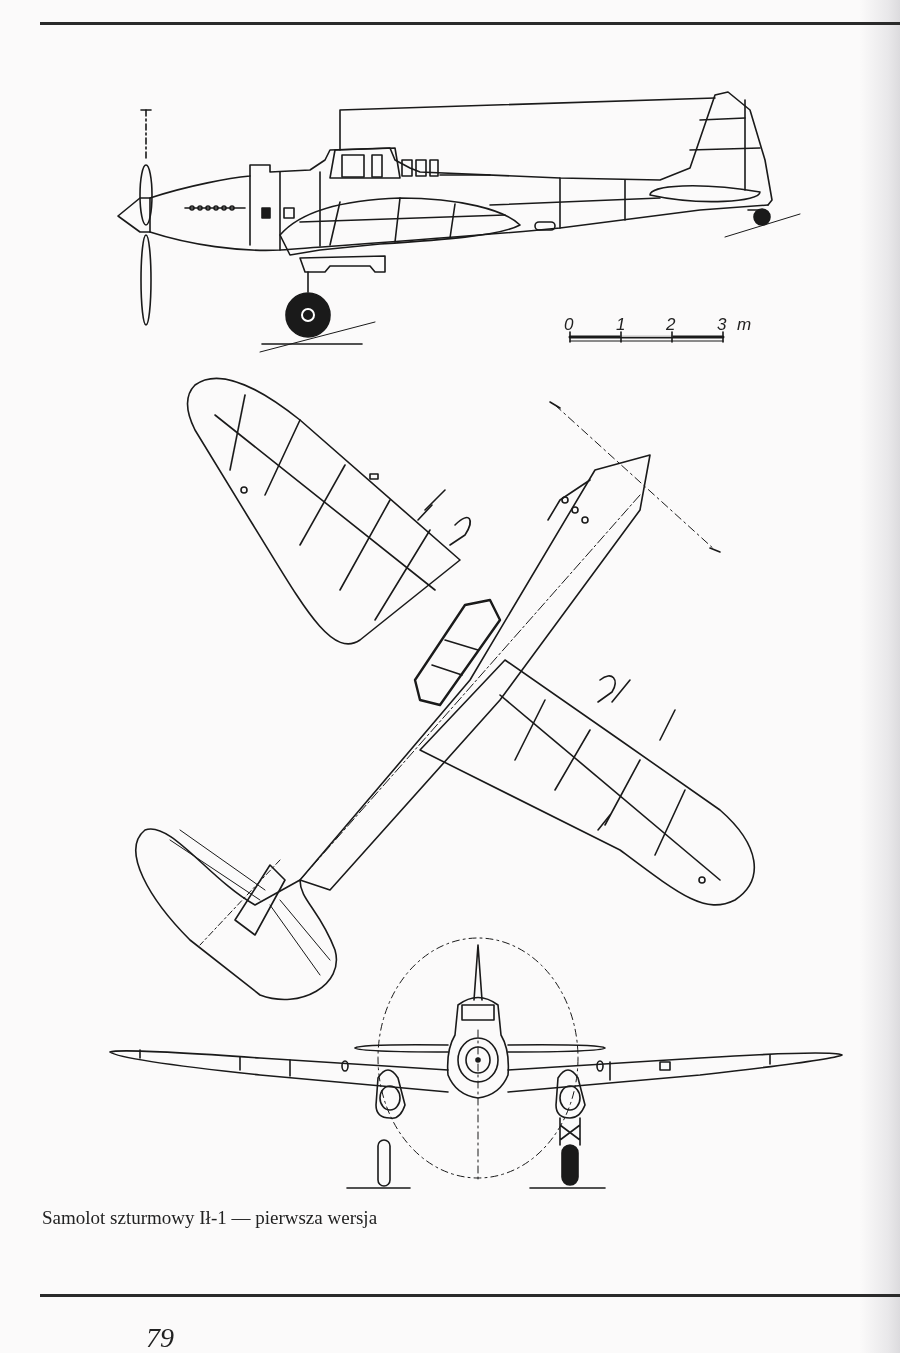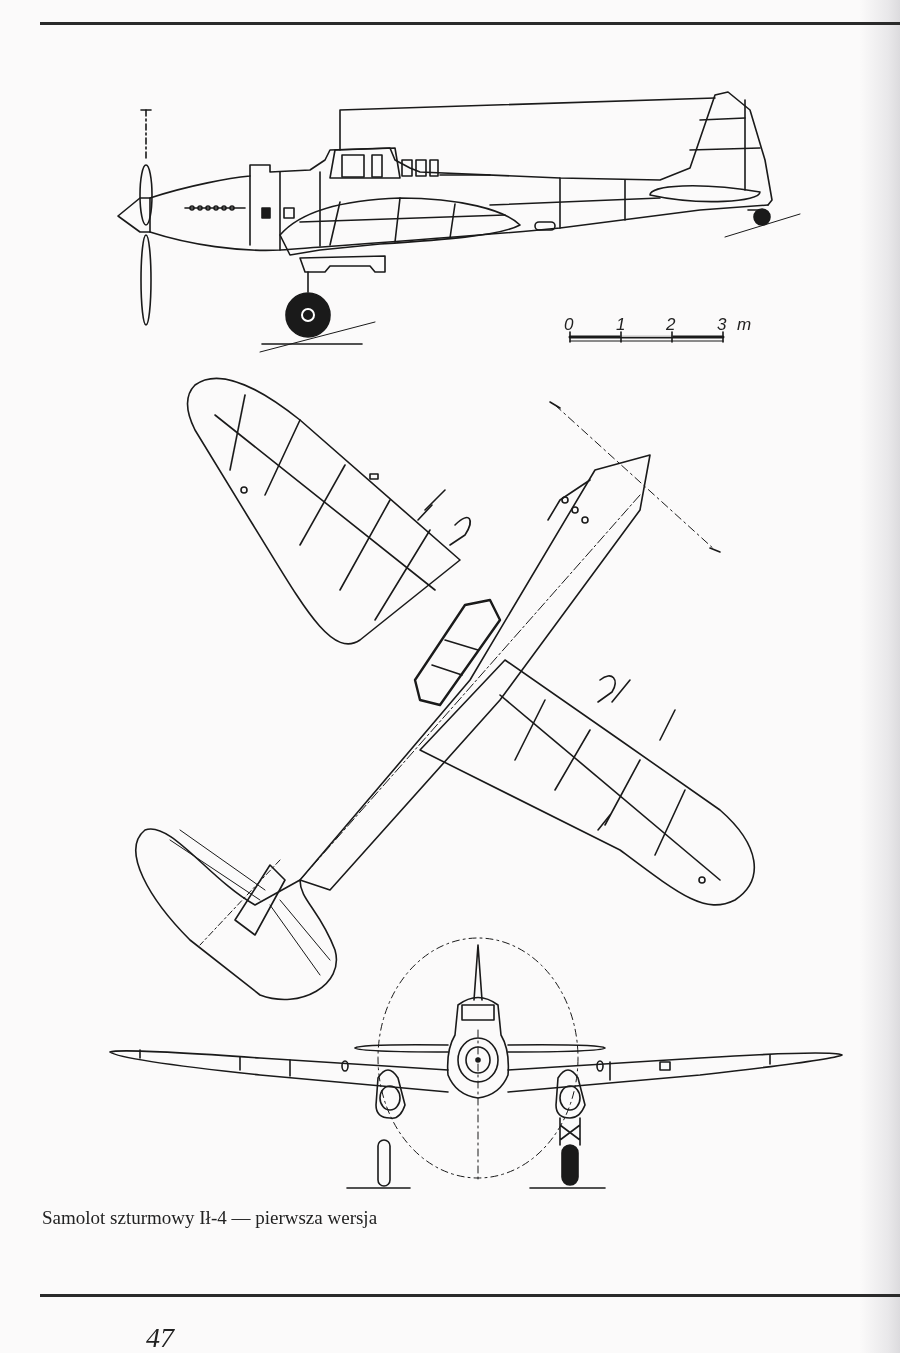--- a/index.html
+++ b/index.html
@@ -206,15 +206,15 @@
     </g>
   </g>
 
   <text class="scale-label" x="564" y="330">0</text>
   <text class="scale-label" x="616" y="330">1</text>
   <text class="scale-label" x="666" y="330">2</text>
   <text class="scale-label" x="717" y="330">3</text>
   <text class="scale-label" x="737" y="330">m</text>
 </svg>
 
-<div class="caption">Samolot szturmowy Ił-4 — pierwsza wersja</div>
+<div class="caption">Samolot szturmowy Ił-1 — pierwsza wersja</div>
 <div class="rule bottom"></div>
-<div class="page-number">47</div>
+<div class="page-number">79</div>
 
 </body></html>

